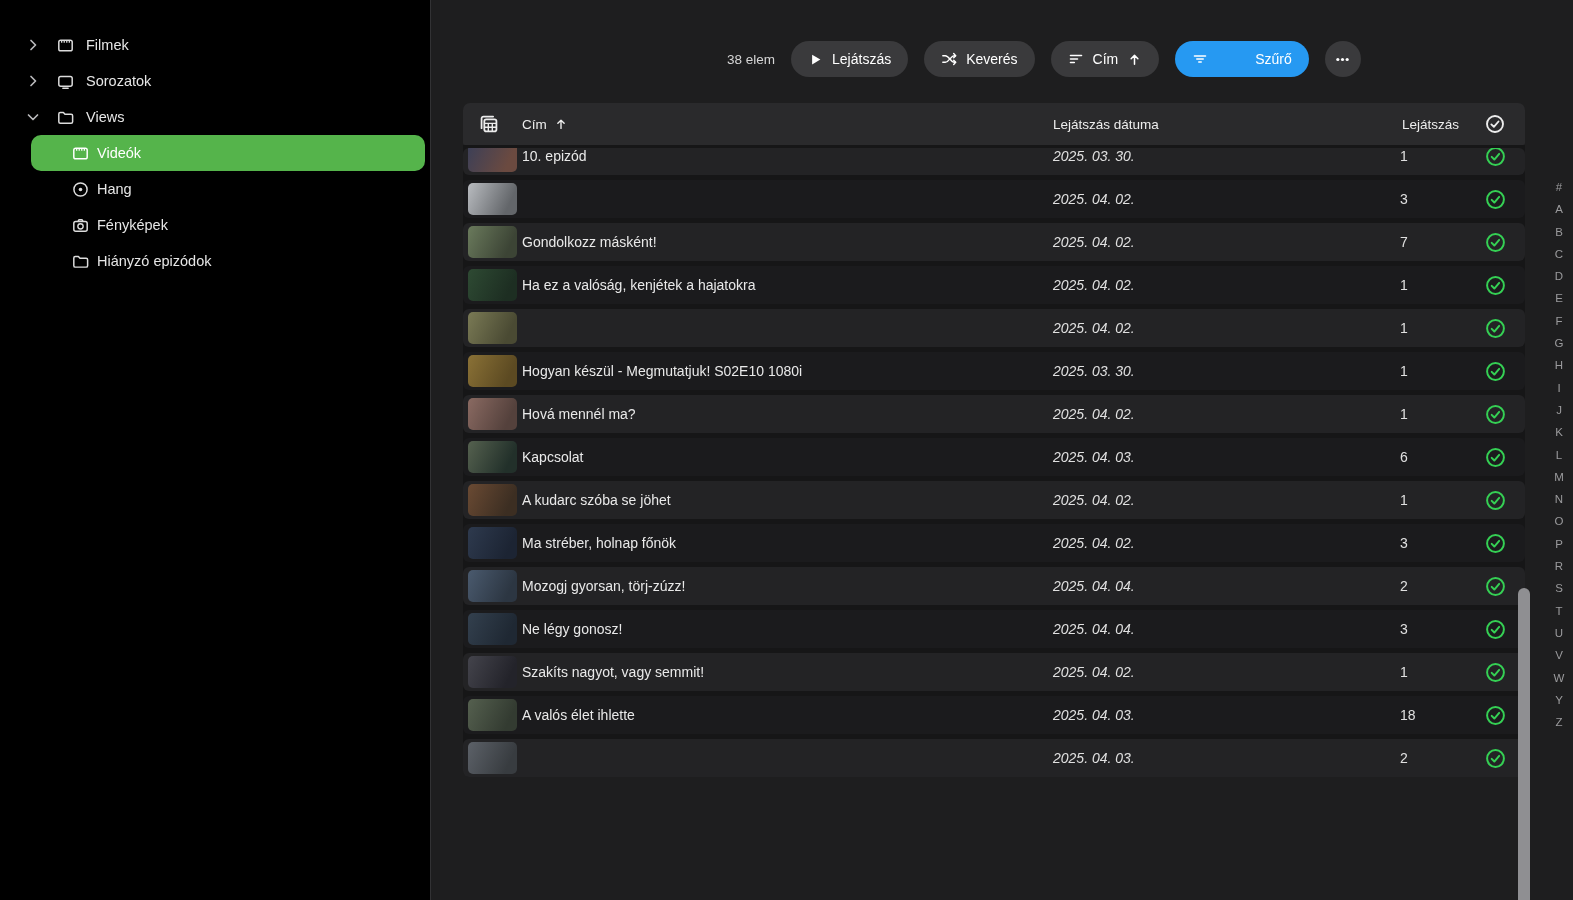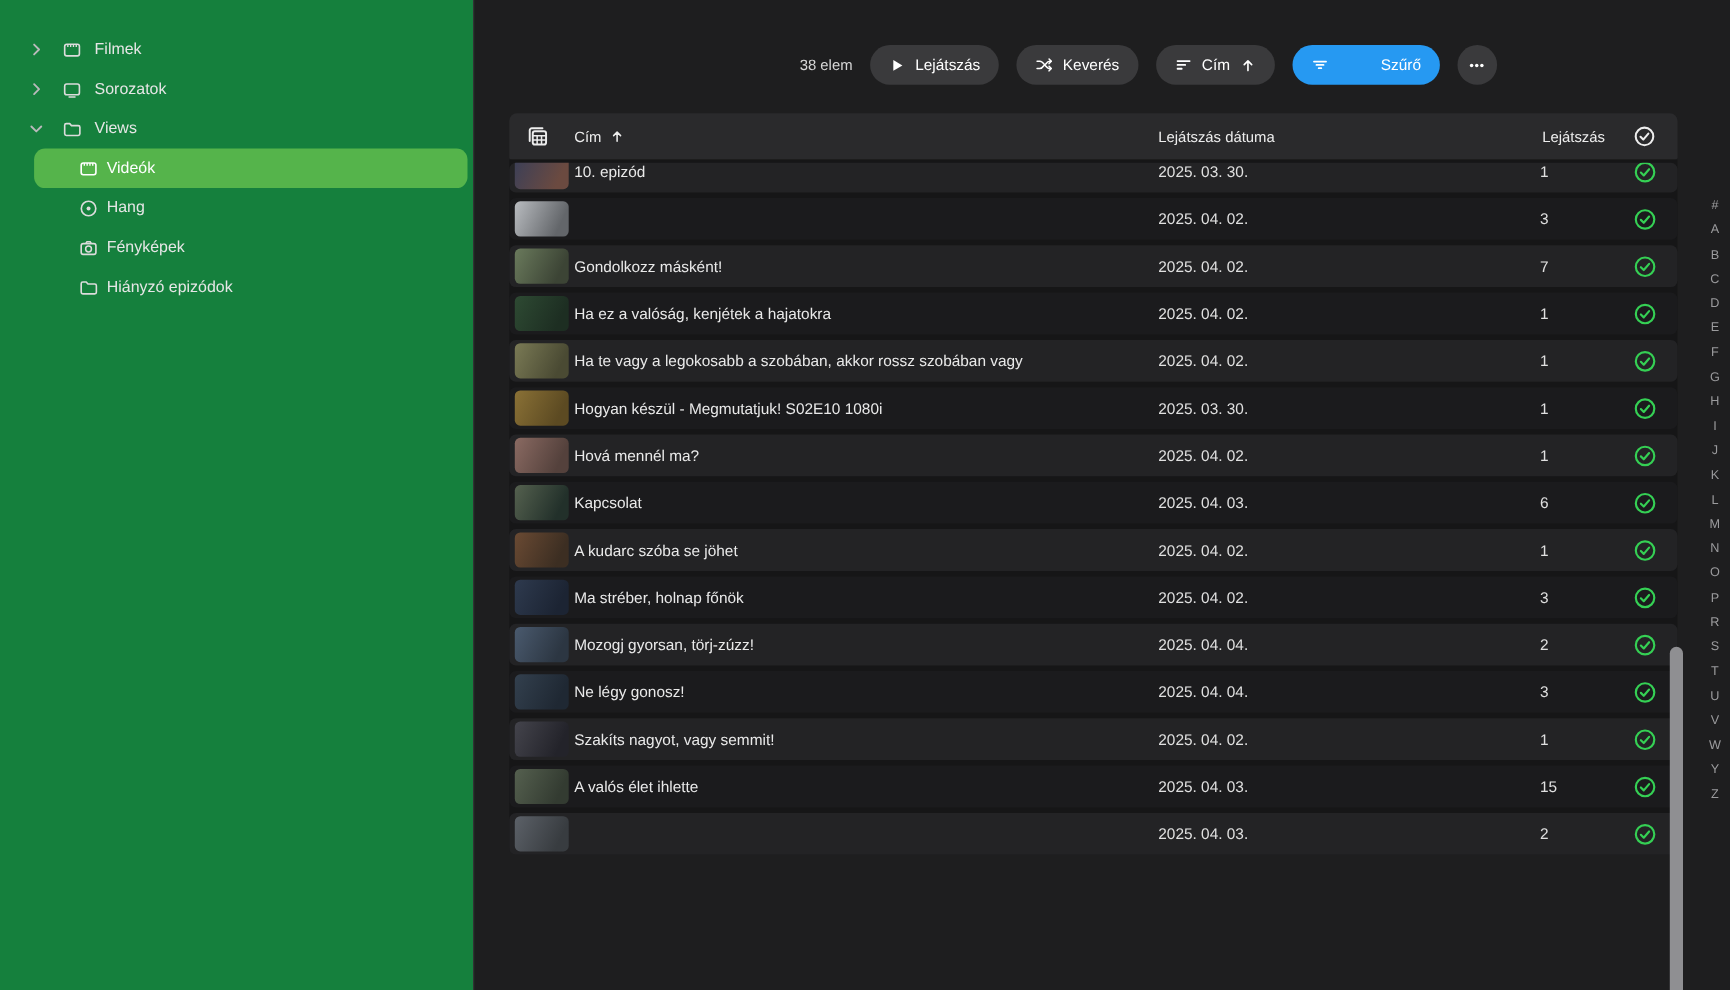--- a/index.html
+++ b/index.html
@@ -10,21 +10,21 @@
     color:#e8e8e8;
     position:relative;
   }
   svg { display:block; }
 
   
   .left-edge { position:absolute; left:0; top:0; width:3px; height:100%; background:#2b2b2c; }
 
   
   .sidebar { position:absolute; left:0; top:0; width:431px; height:100%;
-             border-right:1px solid #323234; background:#15803d; }
+             border-right:1px solid #323234; background:#000000; }
   .s-list { position:absolute; left:0; top:27px; right:0; }
   .s-item { display:flex; align-items:center; height:36px; margin:0 5px 0 25px;
             font-size:14.5px; color:#e6e6e6; cursor:default; }
   .s-item .chev { width:20px; color:#b9b9bb; display:flex; align-items:center; }
   .s-item .s-icon { width:17px; margin:0 12px 0 12px; color:#dcdcdc; display:flex; align-items:center; }
   .s-item.top .s-icon { margin-left:12px; }
   .s-item.indent { margin-left:31px; padding-left:41px; border-radius:10px; }
   .s-item.indent .s-icon { margin-left:0; margin-right:8px; }
   .s-item.selected { background:#55b44b; color:#ffffff; }
   .s-item.selected .s-icon { color:#ffffff; }
@@ -57,21 +57,21 @@
   .row:last-child { margin-bottom:0; }
   .row.light { background:#232325; }
   .row.dark  { background:#1b1b1d; }
   .row.partial { height:27px; }
   .row.partial .row-inner { top:-11px; }
   .row-inner { position:absolute; left:0; top:0; width:100%; height:38px; }
   .cell { position:absolute; top:0; height:38px; display:flex; align-items:center;
           font-size:14px; color:#e9e9e9; white-space:nowrap; }
   .c-thumb { left:5px; top:3px; height:32px; width:49px; border-radius:5px; }
   .c-title { left:59px; }
-  .c-date  { left:590px; color:#e0e0e0; }
+  .c-date  { left:590px; color:#e0e0e0;font-style:italic; }
   .c-plays { left:937px; color:#e0e0e0; }
   .c-check { left:1010px; width:44px; justify-content:center; color:#35d054; }
 
   
   .alpha { position:absolute; left:1550px; top:176px; width:18px; text-align:center; }
   .alpha span { display:block; height:22.3px; line-height:22.3px; font-size:11.5px; color:#9b9b9d; }
 
   
   .scrollbar { position:absolute; left:1518px; top:588px; width:12px; height:322px;
                background:#8f8f92; border-radius:6px; }
@@ -360,21 +360,20 @@
       <span class="cell c-check">
             <svg width="21" height="21" viewBox="0 0 16 16">
               <use href="#i-check-circle"></use>
             </svg>
           </span>
     </div>
   </div>
       <div class="row light">
     <div class="row-inner">
       <span class="cell c-thumb" style="background: linear-gradient(115deg, rgb(122, 122, 85) 0%, rgb(74, 74, 51) 80%);"></span>
-      <span class="cell c-title">Ha te vagy a legokosabb a szobában, akkor rossz szobában vagy</span>
       <span class="cell c-date">2025. 04. 02.</span>
       <span class="cell c-plays">1</span>
       <span class="cell c-check">
             <svg width="21" height="21" viewBox="0 0 16 16">
               <use href="#i-check-circle"></use>
             </svg>
           </span>
     </div>
   </div>
       <div class="row dark">
@@ -479,21 +478,21 @@
               <use href="#i-check-circle"></use>
             </svg>
           </span>
     </div>
   </div>
       <div class="row dark">
     <div class="row-inner">
       <span class="cell c-thumb" style="background: linear-gradient(115deg, rgb(85, 96, 79) 0%, rgb(51, 59, 49) 80%);"></span>
       <span class="cell c-title">A valós élet ihlette</span>
       <span class="cell c-date">2025. 04. 03.</span>
-      <span class="cell c-plays">15</span>
+      <span class="cell c-plays">18</span>
       <span class="cell c-check">
             <svg width="21" height="21" viewBox="0 0 16 16">
               <use href="#i-check-circle"></use>
             </svg>
           </span>
     </div>
   </div>
       <div class="row light">
     <div class="row-inner">
       <span class="cell c-thumb" style="background: linear-gradient(115deg, rgb(92, 97, 104) 0%, rgb(56, 60, 64) 80%);"></span>

